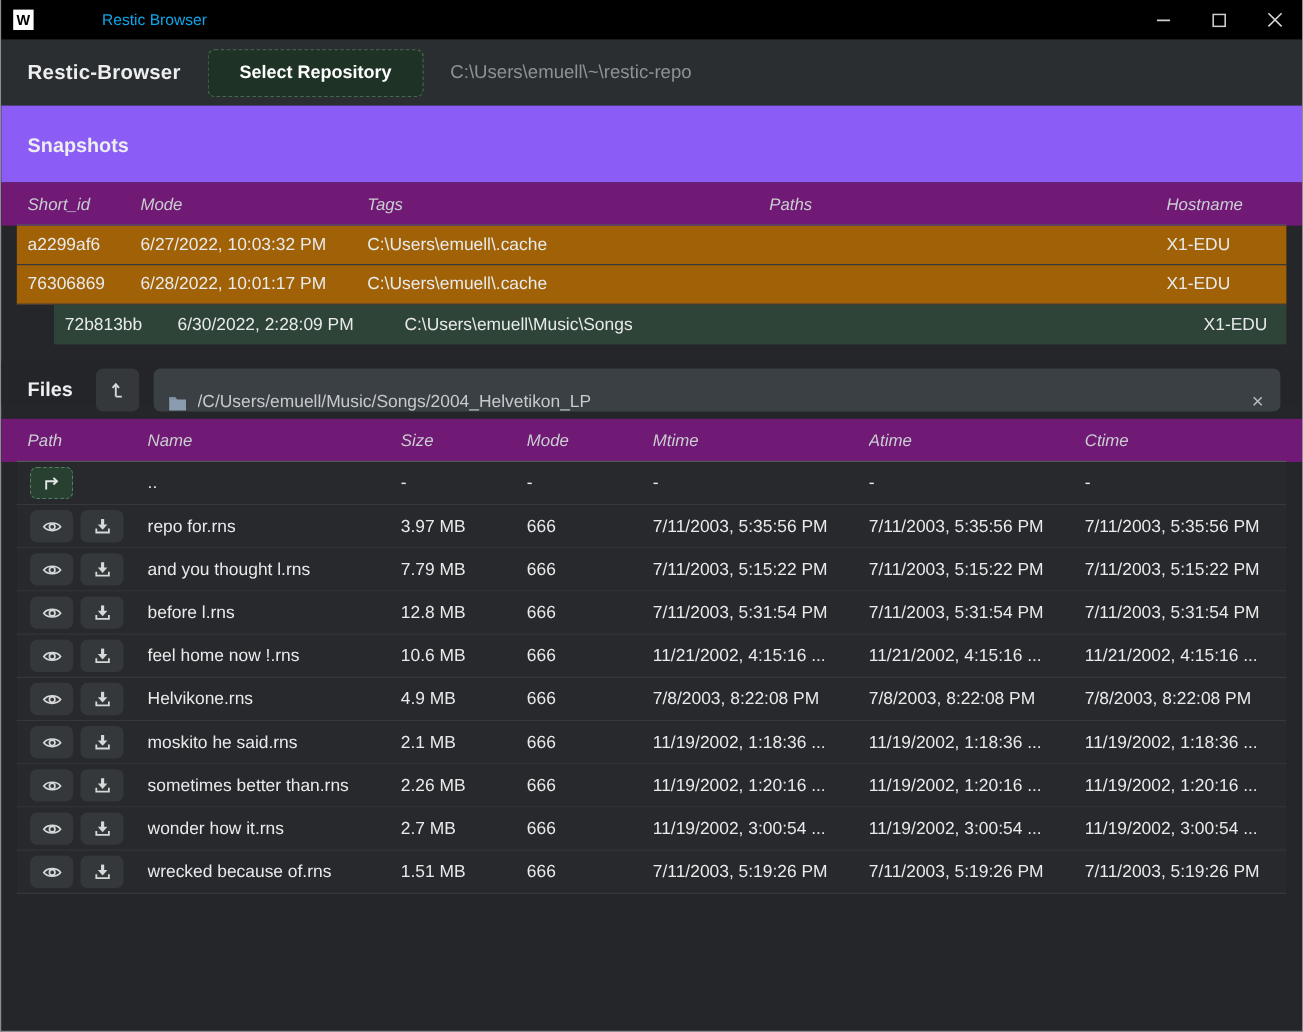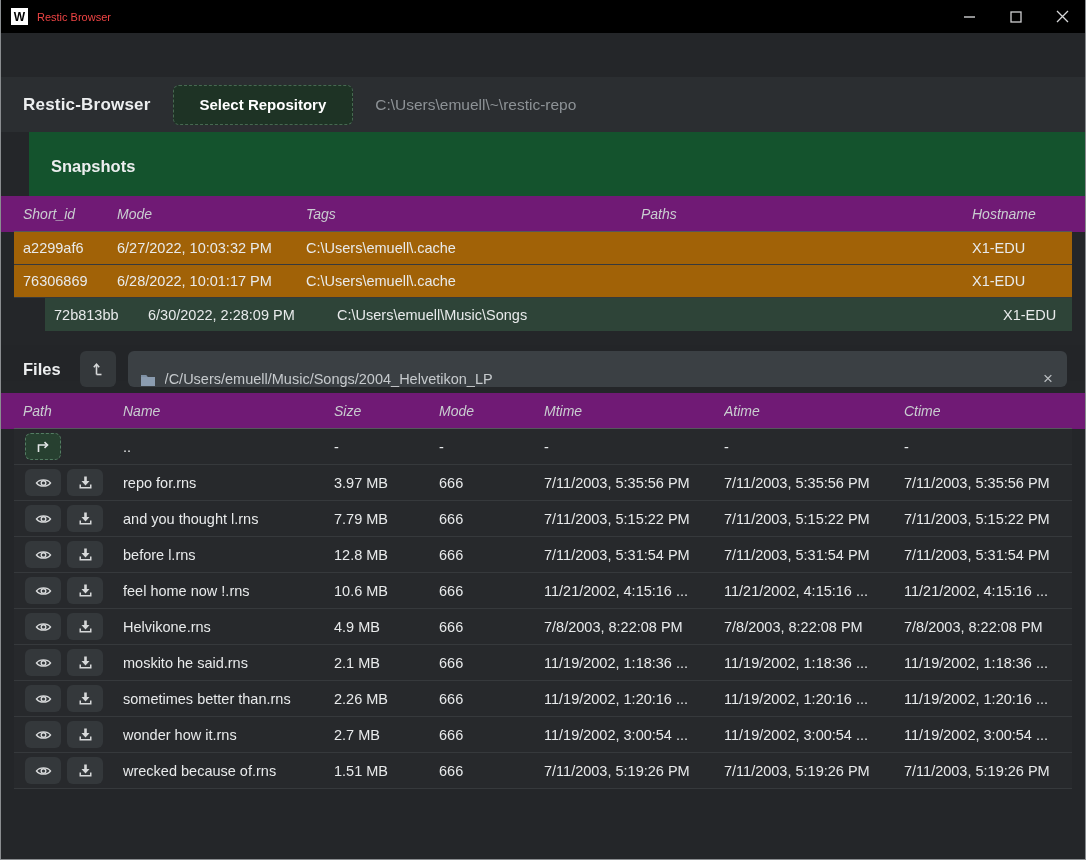--- a/index.html
+++ b/index.html
@@ -6,35 +6,35 @@
   html,body { width:1086px; height:860px; background:#1b1d1f; }
   body { font-family:"Liberation Sans", sans-serif; color:#e8eaeb; }
 
   .window { position:relative; width:1086px; height:860px; background:#242629;
             border:1px solid #8a8d90; border-top:none; overflow:hidden; }
 
   
   .titlebar { height:33px; background:#000; display:flex; align-items:center; }
   .app-logo { width:17px; height:17px; margin:0 9px 0 10px; background:#fff; color:#000;
               font-weight:bold; font-size:12px; display:flex; align-items:center; justify-content:center; }
-  .titlebar-text { font-size:11px; color:#ef4444; }
+  .titlebar-text { font-size:13px; color:#0ea5e9;margin-left:48px; }
   .win-controls { margin-left:auto; display:flex; height:100%; }
   .win-btn { width:46px; height:100%; display:flex; align-items:center; justify-content:center; color:#d9dadb; }
   .win-btn svg { display:block; }
 
   
-  .appbar { height:55px; background:#2b2e31; display:flex; align-items:center; padding:0 22px;margin-top:44px; }
+  .appbar { height:55px; background:#2b2e31; display:flex; align-items:center; padding:0 22px; }
   .app-name { font-size:17px; font-weight:bold; color:#eceeef; letter-spacing:.2px; }
   .repo-btn { margin-left:22px; height:40px; padding:0 26px; background:#1e3325;
               border:1px dashed rgba(120,170,135,.45); border-radius:6px;
               color:#fff; font-weight:bold; font-size:15px; font-family:inherit; }
   .repo-path { margin-left:22px; font-size:15.5px; color:#8d9296; }
 
   
-  .section-head { height:64px; padding:25px 0 0 22px; background:#14532d;margin-left:28px; }
+  .section-head { height:64px; padding:25px 0 0 22px; background:#8b5cf6; }
   .section-head span { font-size:16.5px; font-weight:bold; color:#eceeef; }
 
   
   .thead { position:relative; height:36px; background:#701a75;font-style:italic; }
   .thead::after { content:""; position:absolute; left:13px; right:13px; bottom:0;
                   border-bottom:1px solid #55585b; }
   .grid-snap { display:grid; grid-template-columns:94px 189px 335px 331px 1fr;
                align-items:center; height:100%; padding-left:9px; }
   .grid-files { display:grid; grid-template-columns:100px 211px 105px 105px 180px 180px 1fr;
                 align-items:center; height:100%; padding-left:9px; }

